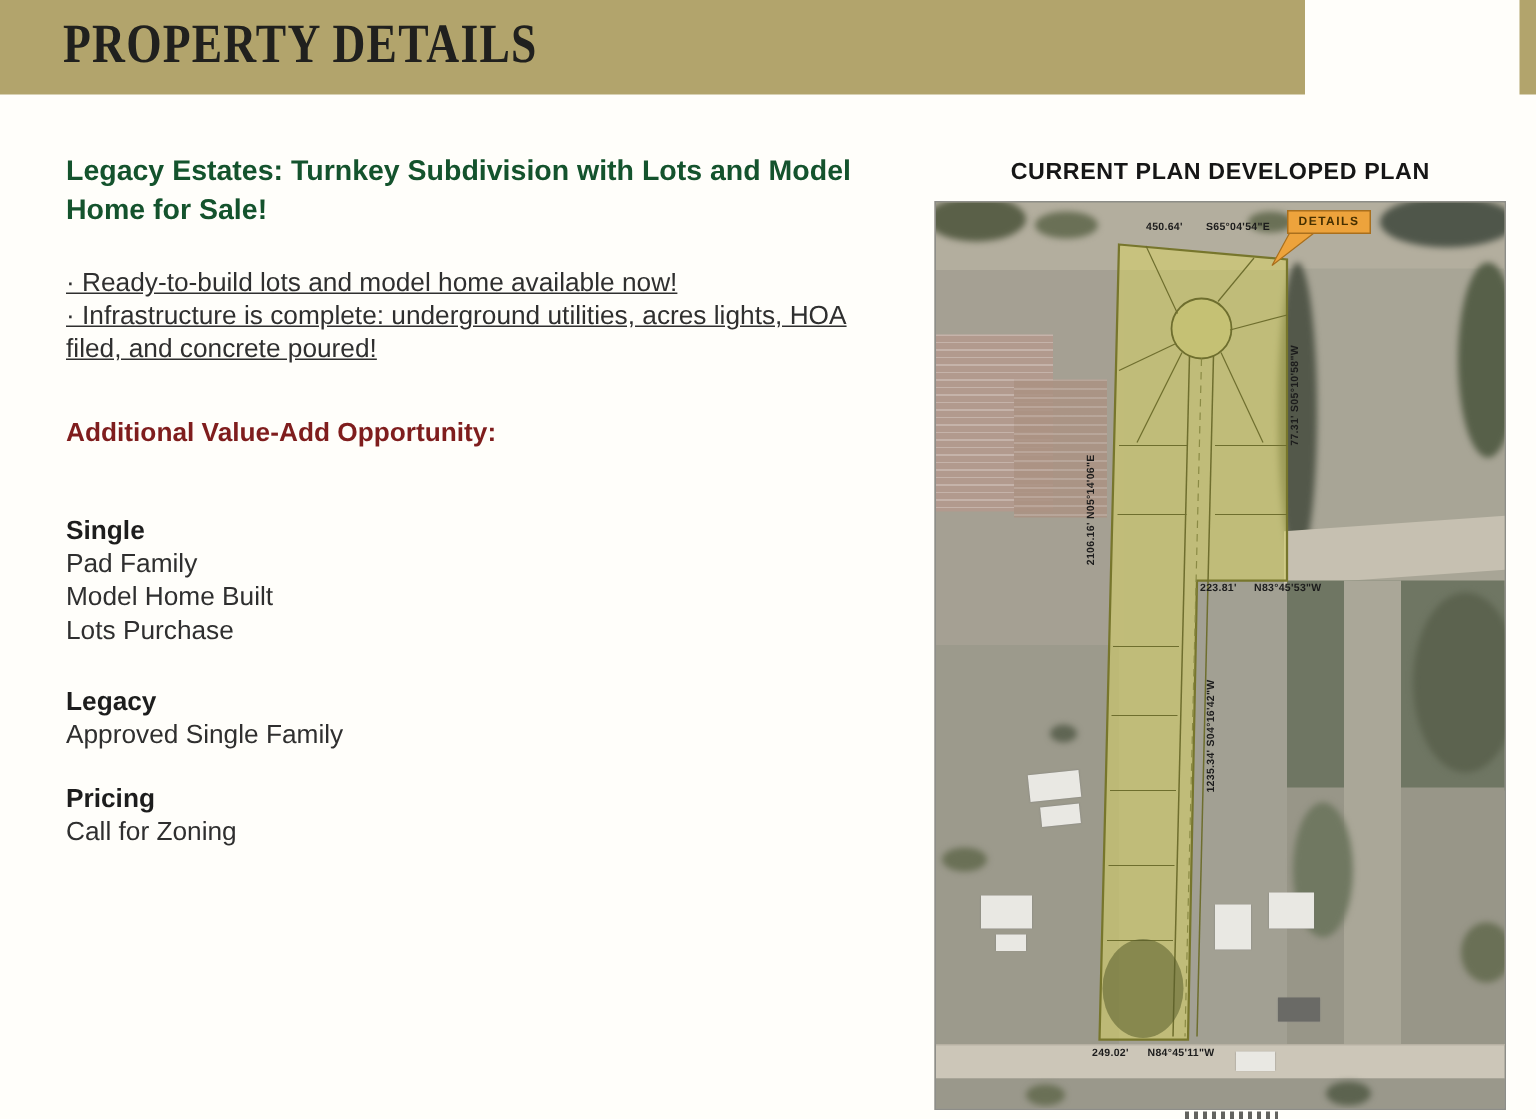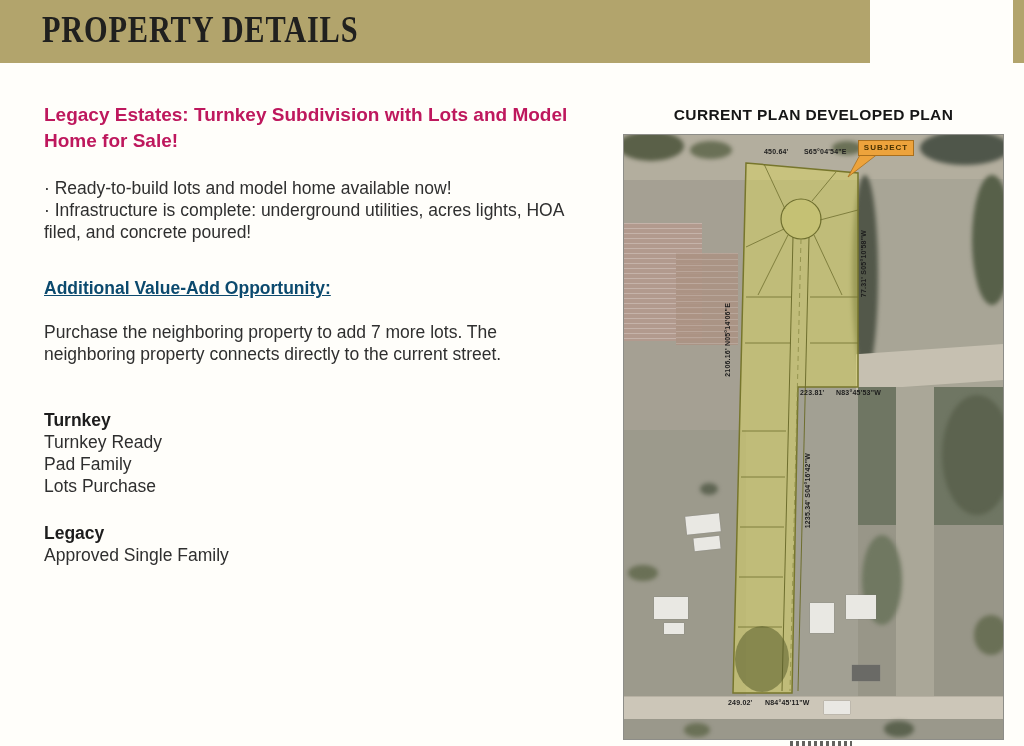--- a/index.html
+++ b/index.html
@@ -8,24 +8,24 @@
 
   
   .band{position:absolute;left:0;top:0;width:870px;height:63px;background:#b2a46c;}
   .band-right{position:absolute;left:1013px;top:0;width:11px;height:63px;background:#b2a46c;}
   .band-title{position:absolute;left:42px;top:8px;font-family:"Liberation Serif","DejaVu Serif",serif;
        font-weight:700;font-size:37px;color:#20201e;letter-spacing:1px;
        transform:scale(0.82,1);transform-origin:left center;white-space:nowrap;}
 
   
   .leftcol{position:absolute;left:44px;top:102px;width:525px;color:#2f2f2f;}
-  .headline{font-size:19px;font-weight:700;line-height:1.38;color:#be185d;margin:0;}
-  .bullets{margin:24px 0 0 0;font-size:17.5px;line-height:1.25;}
+  .headline{font-size:19px;font-weight:700;line-height:1.38;color:#14532d;margin:0;}
+  .bullets{margin:24px 0 0 0;font-size:17.5px;line-height:1.25;text-decoration:underline;}
   .bullets div{margin:0;}
-  .subhead{font-size:17.5px;font-weight:700;color:#0c4a6e;margin:34px 0 0 0;text-decoration:underline;}
+  .subhead{font-size:17.5px;font-weight:700;color:#7f1d1d;margin:34px 0 0 0;}
   .para{font-size:17.5px;line-height:1.27;margin:22px 0 0 0;}
   .sechead{font-size:17.5px;font-weight:700;color:#1d1d1d;margin:0;}
   .details-block{margin-top:44px;}
   .plain-list div{font-size:17.5px;line-height:1.27;}
   .zoning-block{margin-top:26px;}
   .pricing-block{margin-top:22px;}
 
   
   .map-title{position:absolute;left:623px;top:106px;width:381px;text-align:center;
        font-size:15.5px;font-weight:700;color:#161616;letter-spacing:.4px;}
@@ -80,38 +80,43 @@
 
 <div class="leftcol">
   <p class="headline">Legacy Estates: Turnkey Subdivision with Lots and Model Home for Sale!</p>
 
   <div class="bullets">
     <div>· Ready-to-build lots and model home available now!</div>
     <div>· Infrastructure is complete: underground utilities, acres lights, HOA filed, and concrete poured!</div>
   </div>
 
   <p class="subhead">Additional Value-Add Opportunity:</p>
-  <p class="para">Purchase the neighboring property to add 7 more lots. The neighboring property connects directly to the current street.</p>
 
   <div class="details-block">
-    <p class="sechead">Turnkey</p>
+    <p class="sechead">Single</p>
     <div class="plain-list">
-      <div>Turnkey Ready</div>
       <div>Pad Family</div>
+      <div>Model Home Built</div>
       <div>Lots Purchase</div>
     </div>
   </div>
 
   <div class="zoning-block">
     <p class="sechead">Legacy</p>
     <div class="plain-list">
         <div>Approved Single Family</div>
       </div>
   </div>
 
+  <div class="pricing-block">
+    <p class="sechead">Pricing</p>
+    <div class="plain-list">
+        <div>Call for Zoning</div>
+      </div>
+  </div>
 </div>
 
 <div class="map-title">CURRENT PLAN DEVELOPED PLAN</div>
 
 <div class="map">
 
   <div class="patch f-top"></div>
   <div class="blob" style="left:-6px;top:-4px;width:66px;height:30px;background:#5a6048;"></div>
   <div class="blob" style="left:66px;top:6px;width:42px;height:18px;background:#6a7056;"></div>
   <div class="blob" style="left:296px;top:-4px;width:90px;height:34px;background:#4f564a;"></div>
@@ -176,21 +181,21 @@
       <line x1="116" y1="392" x2="160" y2="392"></line>
       <line x1="115" y1="442" x2="159" y2="442"></line>
       <line x1="114" y1="492" x2="158" y2="492"></line>
     </g>
 
     <ellipse cx="138" cy="524" rx="27" ry="33" fill="rgba(88,92,44,0.55)"></ellipse>
 
     <polygon points="237,18 255,18 224,42" fill="#eda33c" stroke="#a96f1d" stroke-width="0.8"></polygon>
   </svg>
 
-  <div class="subject-box">SUBJECT</div>
+  <div class="subject-box">DETAILS</div>
 
   <span class="slabel lblz" style="left:140px;top:13px;">450.64'</span>
   <span class="slabel lblz" style="left:180px;top:13px;">S65°04'54"E</span>
   <span class="slabel vert lblz" style="left:236px;top:95px;">77.31'  S05°10'58"W</span>
   <span class="slabel lblz" style="left:176px;top:254px;">223.81'</span>
   <span class="slabel lblz" style="left:212px;top:254px;">N83°45'53"W</span>
   <span class="slabel vert lblz" style="left:100px;top:168px;">2106.16'   N05°14'06"E</span>
   <span class="slabel vert lblz" style="left:180px;top:318px;">1235.34'   S04°16'42"W</span>
   <span class="slabel lblz" style="left:104px;top:564px;">249.02'</span>
   <span class="slabel lblz" style="left:141px;top:564px;">N84°45'11"W</span>

